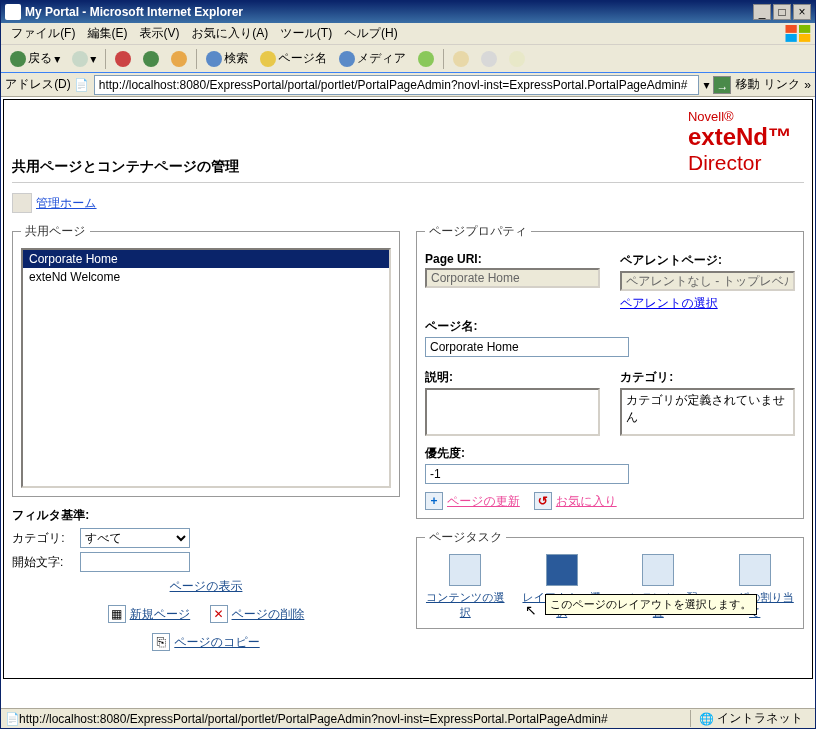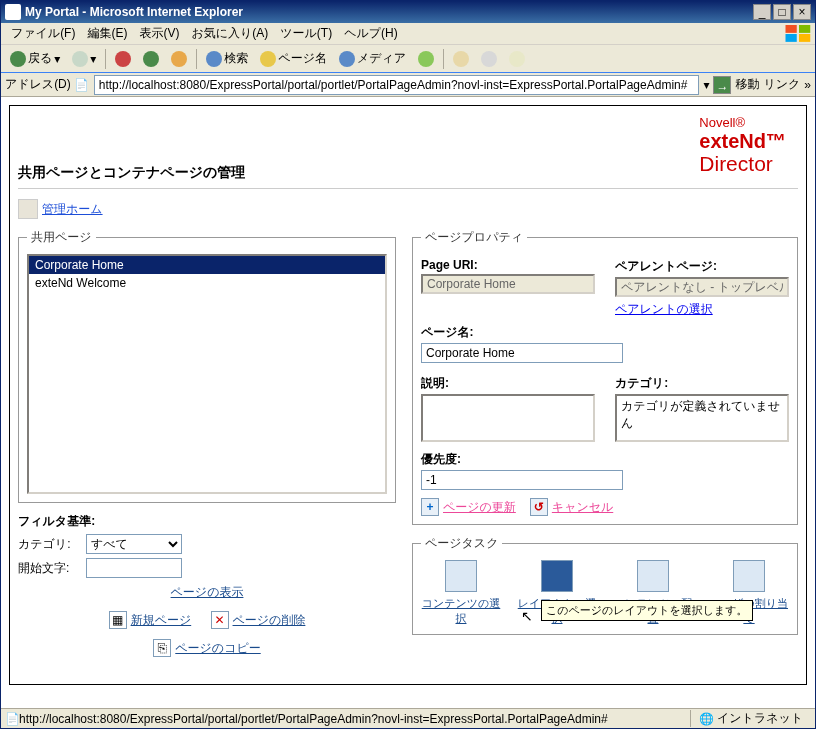--- a/index.html
+++ b/index.html
@@ -17,47 +17,47 @@
 
 .toolbar { background: #ece9d8; height: 28px; display: flex; align-items: center; padding: 0 4px; border-bottom: 1px solid #3b82f6; gap: 2px; }
 .toolbar .btn { display: flex; align-items: center; gap: 2px; padding: 2px 4px; border: 1px solid transparent; }
 .toolbar .sep { width: 1px; height: 20px; background: #aca899; margin: 0 2px; }
 .toolbar .ticon { width: 16px; height: 16px; display: inline-block; border-radius: 8px; }
 
 .addrbar { background: #ece9d8; height: 24px; display: flex; align-items: center; padding: 0 4px; border-bottom: 1px solid #aca899; gap: 4px; }
 .addrbar input { flex: 1; height: 20px; border: 1px solid #7f9db9; padding: 0 4px; background: #fff; }
 .addrbar .go { background: #4a8a4a; color: #fff; width: 18px; height: 18px; text-align: center; line-height: 18px; border: 1px solid #888; }
 
-.content { flex: 1; background: #fff; padding: 8px; overflow: auto; }
+.content { flex: 1; background: #fff; padding: 2px; overflow: auto; }
 .frame { border: 1px solid #000; padding: 8px; min-height: 580px; position: relative; }
 
 .brand { position: absolute; right: 20px; top: 10px; text-align: left; line-height: 1.1; }
 .brand .n1 { color: #cc0000; font-size: 13px; }
-.brand .n2 { color: #cc0000; font-size: 20px; font-weight: bold; }
+.brand .n2 { color: #cc0000; font-size: 24px; font-weight: bold; }
 .brand .n3 { color: #cc0000; font-size: 21px; }
 
 .page-title { font-size: 14px; font-weight: bold; margin-top: 50px; padding-bottom: 6px; border-bottom: 1px solid #ccc; }
 
 .homelink { margin: 10px 0; display: flex; align-items: center; gap: 4px; }
 .homelink .icn { width: 20px; height: 20px; background: #e8e4d8; border: 1px solid #ccc; }
 .homelink a { color: #1d4ed8; text-decoration: underline; }
 
 .cols { display: flex; gap: 16px; }
 .col { flex: 1; }
 
 fieldset { border: 1px solid #999; padding: 8px; margin-bottom: 10px; }
 legend { padding: 0 4px; color: #333; }
 
 .listbox { border: 2px inset #d4d0c8; background: #fff; height: 240px; overflow: auto; }
 .listbox .item { padding: 2px 6px; cursor: default; }
 .listbox .item.selected { background: #0a246a; color: #fff; }
 
 .filter-row { display: flex; align-items: center; gap: 8px; margin: 4px 0; }
 .filter-row label { width: 60px; }
-.filter-row select, .filter-row input { width: 96px; height: 20px; border: 1px solid #7f9db9; background: #fff; }
+.filter-row select, .filter-row input { width: 110px; height: 20px; border: 1px solid #7f9db9; background: #fff; }
 
 .linkrow { text-align: center; margin-top: 6px; }
 .linkrow a { color: #1a4b8c; text-decoration: underline; }
 
 .prop-row { display: flex; gap: 20px; margin-bottom: 6px; }
 .prop-col { flex: 1; }
 .plabel { font-weight: bold; margin: 4px 0 2px 0; }
 .pinput { width: 100%; height: 20px; border: 1px solid #7f9db9; padding: 0 4px; background: #fff; }
 .pinput.ro { background: #ece9d8; color: #666; border: 2px inset #d4d0c8; }
 .ptextarea { width: 100%; height: 48px; border: 2px inset #d4d0c8; background: #fff; resize: none; }
@@ -261,21 +261,21 @@
               </div>
             </div>
             <div>
               <div class="plabel">優先度:</div>
               <input class="pinput" style="width: 55%;" value="-1">
             </div>
             <div class="actionbtns">
               <span class="sqbtn blue">+</span>
               <a href="#">ページの更新</a>
               <span class="sqbtn red">↺</span>
-              <a href="#">キャンセル</a>
+              <a href="#">お気に入り</a>
             </div>
           </fieldset>
 
           <fieldset>
             <legend>ページタスク</legend>
             <div class="tasks">
               <div class="task">
                 <div class="ticon2"></div>
                 <a href="#">コンテンツの選択</a>
               </div>

